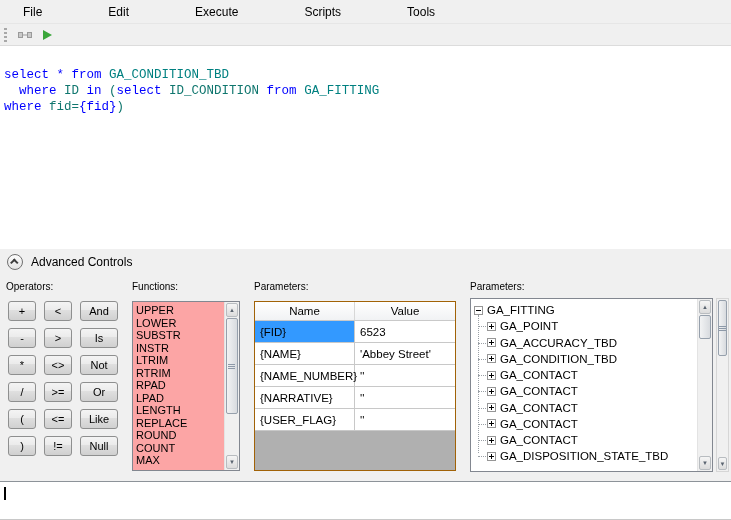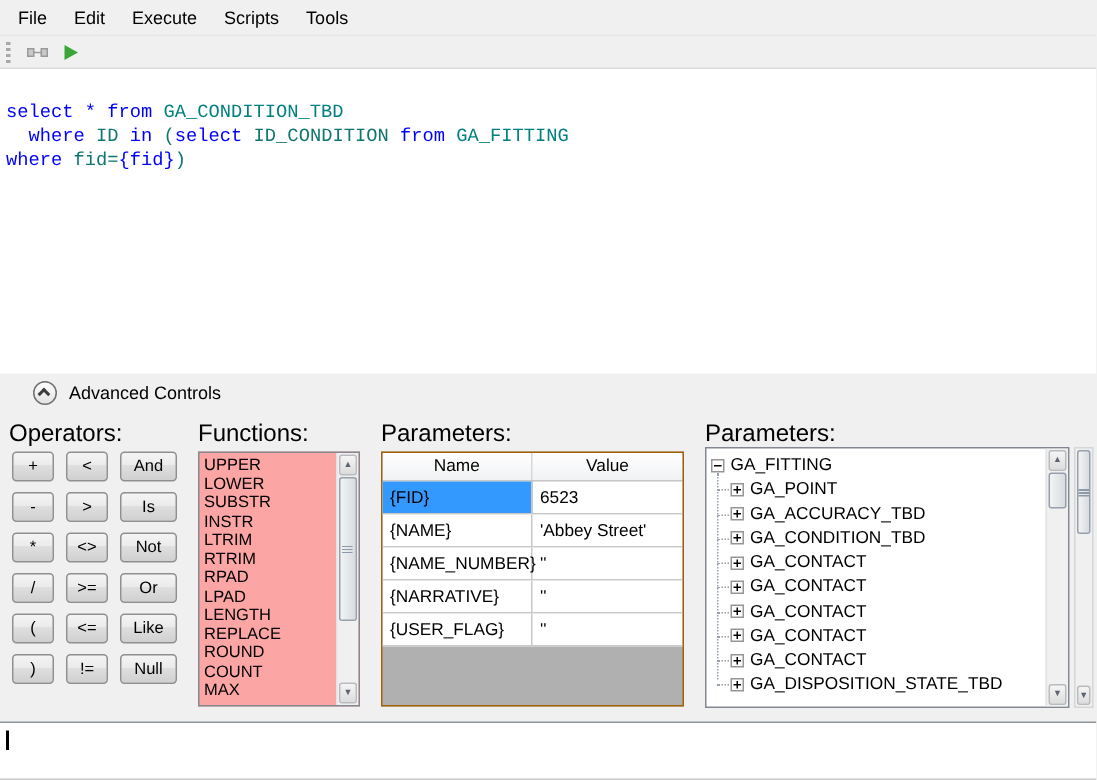--- a/index.html
+++ b/index.html
@@ -1,42 +1,42 @@
 <!DOCTYPE html>
 <html style="--kw: #0000ff; --tbl: #008080; --sel: #3399ff; --run: #3aa63a;"><head>
 <meta charset="utf-8">
 <style>
   * { margin:0; padding:0; box-sizing:border-box; }
   html,body { background:#f0f0f0; }
   body { font-family:"Liberation Sans", sans-serif; color:#000; }
   .window { position:relative; width:731px; height:520px; background:#f0f0f0; overflow:hidden; font-size:12px; }
 
   
-  .menubar { position:absolute; left:0; top:0; width:731px; height:24px; display:flex; align-items:stretch; padding-left:3px; background:#f0f0f0; border-bottom:1px solid #e6e6e6; }
+  .menubar { position:absolute; left:0; top:0; width:731px; height:24px; display:flex; align-items:stretch; padding-left:14px; background:#f0f0f0; border-bottom:1px solid #e6e6e6;gap:48px; }
   .menu-item { padding:0 9px; display:flex; align-items:center; cursor:default; }
 
   
   .toolbar { position:absolute; left:0; top:24px; width:731px; height:22px; display:flex; align-items:center; background:#f0f0f0; border-bottom:1px solid #dcdcdc; }
   .grip { width:3px; height:14px; margin:0 7px 0 4px; background:repeating-linear-gradient(to bottom,#a8a8a8 0 2px,transparent 2px 4px); }
   .tbtn { background:none; border:none; width:22px; height:20px; display:flex; align-items:center; justify-content:center; padding:0; cursor:default; }
   .play { width:0; height:0; border-left:9px solid var(--run,#3aa63a); border-top:5px solid transparent; border-bottom:5px solid transparent; }
 
   
   .editor { position:absolute; left:0; top:46px; width:731px; height:203px; background:#fff; padding:21px 4px 0 4px; font-family:"Liberation Mono", monospace; font-size:12.5px; line-height:16px; cursor:text; }
   .sql-line span { white-space:pre; }
   .tok-kw { color:var(--kw,#0000ff); }
   .tok-tbl { color:var(--tbl,#008080); }
   .tok-pl { color:#0f766e; }
 
   
-  .adv-header { position:absolute; left:0; top:249px; width:731px; height:26px; display:flex; align-items:center; gap:8px; padding-left:22px; }
+  .adv-header { position:absolute; left:0; top:249px; width:731px; height:26px; display:flex; align-items:center; gap:8px; padding-left:7px; }
   .collapse-btn { width:16px; height:16px; border-radius:50%; border:1px solid #707070; background:linear-gradient(#fdfdfd,#e3e3e3); display:flex; align-items:center; justify-content:center; padding:0; }
   .chev { width:6px; height:6px; border-left:2px solid #3c3c3c; border-top:2px solid #3c3c3c; transform:rotate(45deg) translate(0px,1px); }
 
-  .panel-label { position:absolute; top:281px; font-size:16px; }
+  .panel-label { position:absolute; top:281px; font-size:10px; }
 
   
   .op-grid { position:absolute; left:8px; top:301px; display:grid; grid-template-columns:28px 28px 38px; grid-auto-rows:20px; column-gap:8px; row-gap:7px; }
   .op-btn { border:1px solid #8e8f8f; border-radius:3px; background:linear-gradient(#f4f4f4 0%,#ebebeb 45%,#dfdfdf 46%,#d0d0d0 100%); font-size:11px; font-family:inherit; display:flex; align-items:center; justify-content:center; cursor:default; }
 
   
   .listbox { position:absolute; left:132px; top:301px; width:108px; height:170px; background:#fca5a5; border:1px solid #828790; overflow:hidden; padding:2px 0 0 3px; }
   .fn-item { font-size:11px; line-height:12.5px; white-space:nowrap; }
 
   

